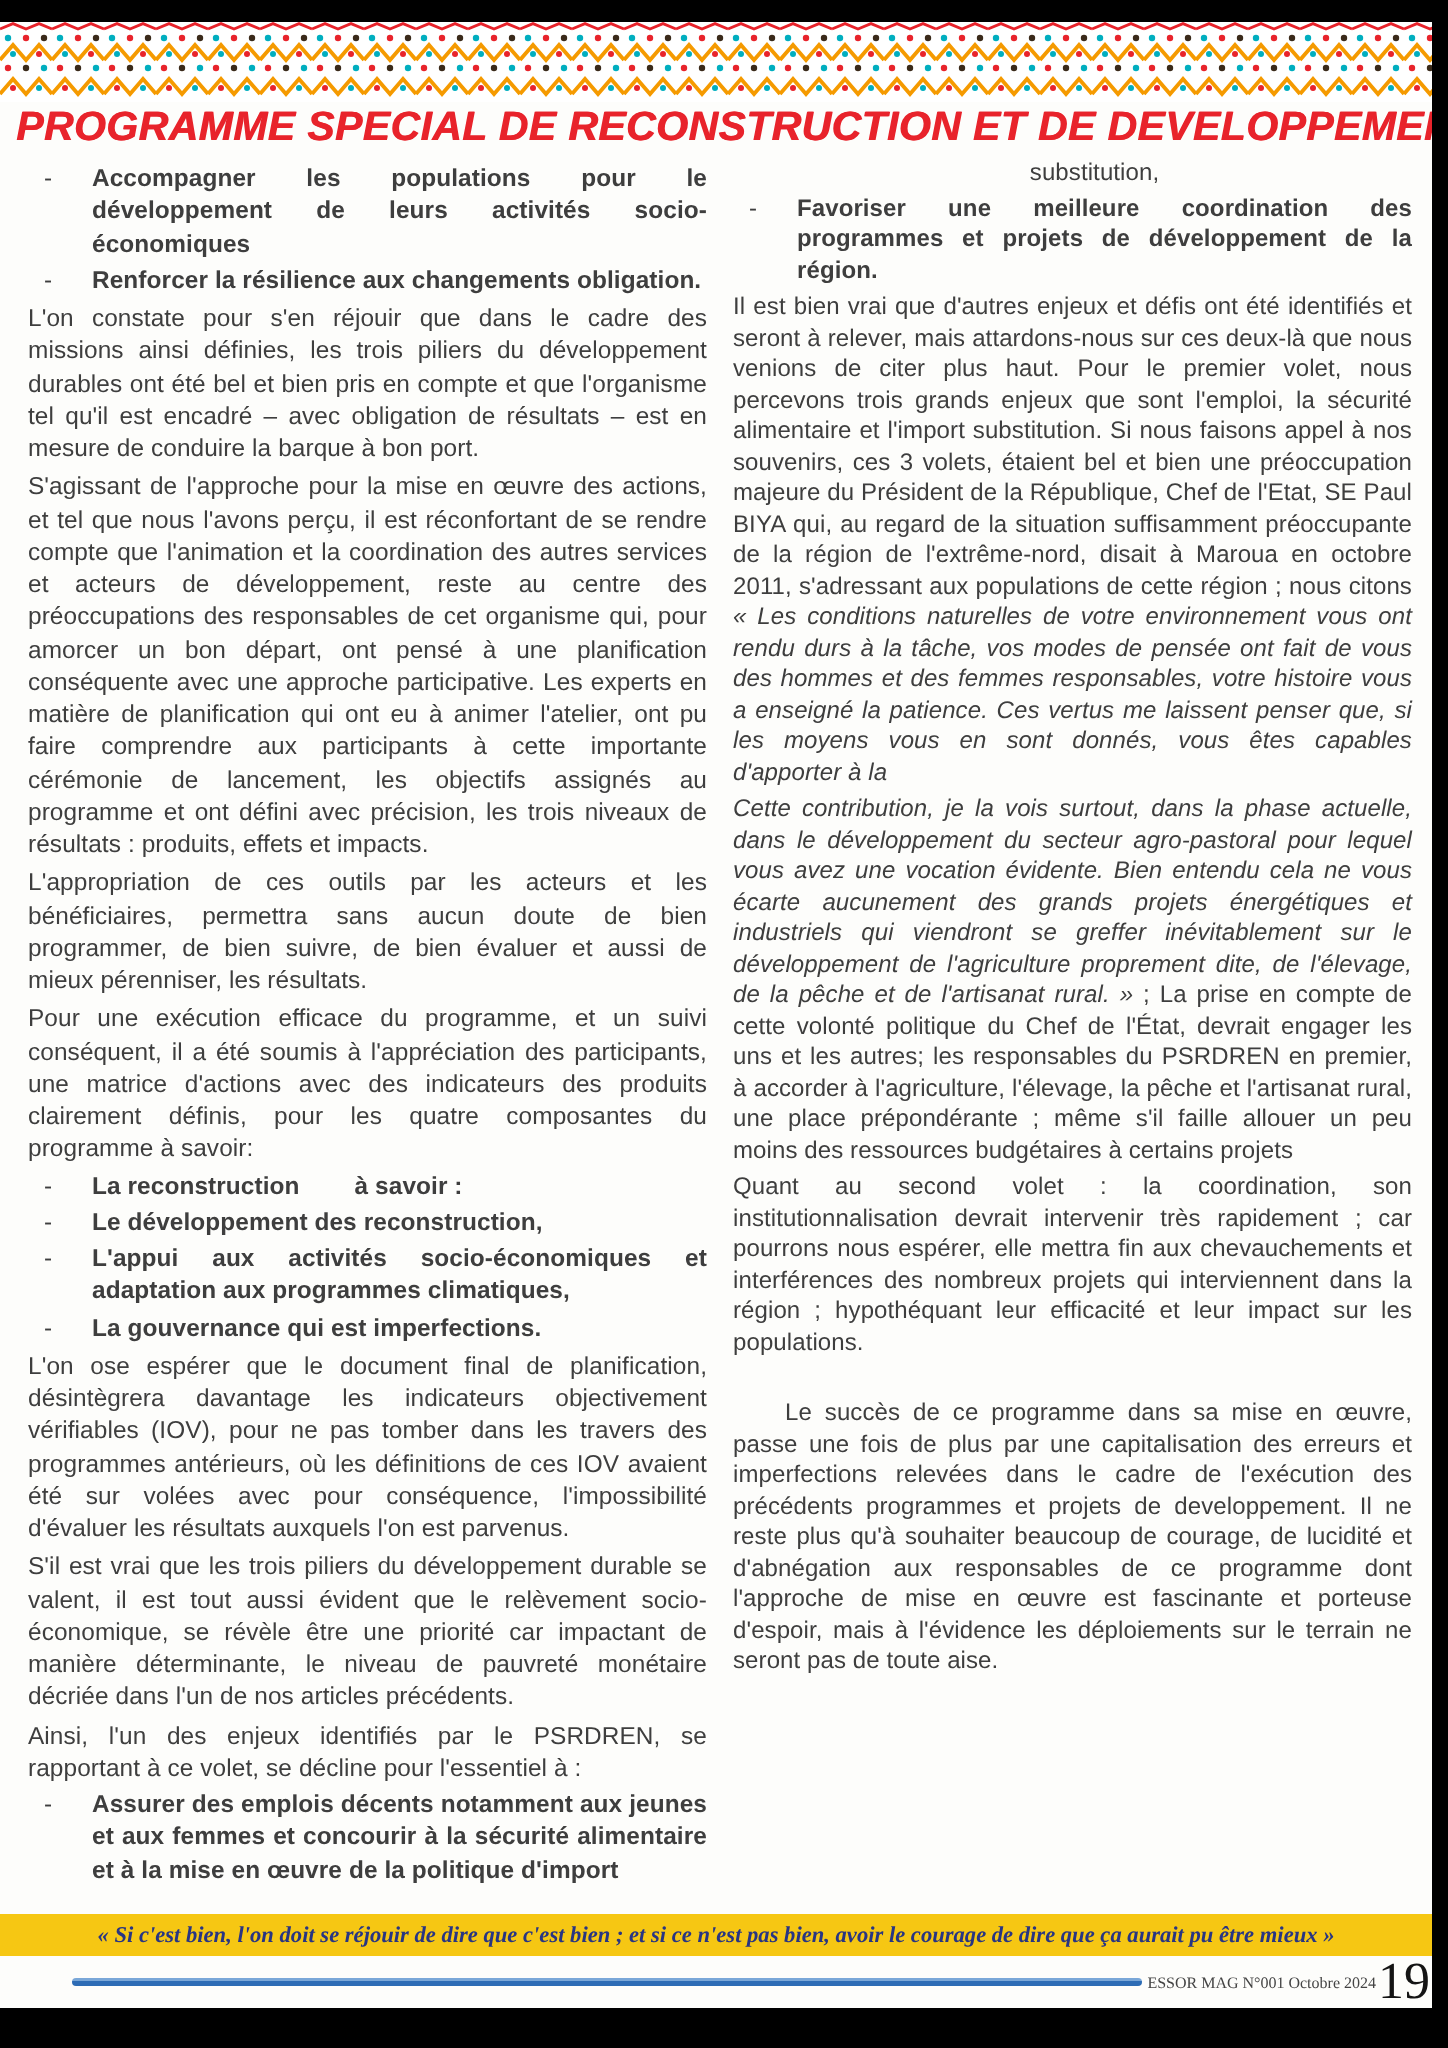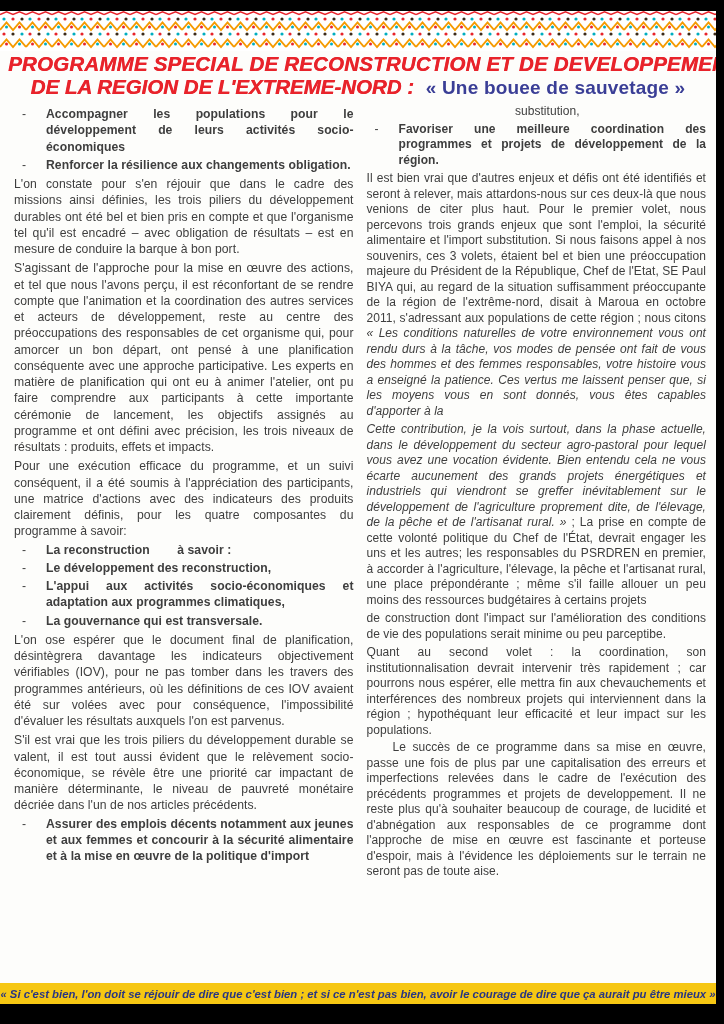--- a/index.html
+++ b/index.html
@@ -20,32 +20,32 @@
   .title-line2 .red{ font-weight:bold; font-style:italic; color:#e8232b; text-shadow:0.4px 0 #e8232b;}
   .title-line2 .blue{ font-weight:bold; color:#3a3e96; font-size:19px; letter-spacing:0.2px; margin-left:6px;}
 
   
   .columns{ display:flex; gap:13px; padding:2px 10px 0 14px; height:874px; overflow:hidden;
             color:#3e3e3e;}
   .col{ flex:1; font-size:12.2px; line-height:16.25px; letter-spacing:0.05px;}
   .col-right{ font-size:12px; line-height:15.5px;}
   .block{ text-align:justify; }
   .p{ margin-top:3px; }
-  .pi{ margin-top:2px; text-indent:26px; }
+  .pi{ margin-top:20px; text-indent:26px; }
   .pq{ padding-left:10px; }
   .cont{ padding-left:22px; text-align:center;}
   .li{ display:flex; margin-top:2px; }
   .dash{ flex:0 0 32px; padding-left:8px; box-sizing:border-box; }
   .li-text{ flex:1; text-align:justify;font-weight:bold; }
   .b{ font-weight:normal; }
   .i{ font-style:italic; }
 
   
   .footer{ position:absolute; left:0; right:0; bottom:0; }
-  .quote-bar{ background:#f6c713; height:21px; display:flex; align-items:center; justify-content:center; }
+  .quote-bar{ background:#f6c713; height:21px; display:flex; align-items:center; justify-content:center;font-family:Liberation Serif, serif; }
   .quote-text{ color:#283583; font-weight:bold; font-style:italic; font-size:11.3px; white-space:nowrap; }
   .credit-row{ display:flex; align-items:center; height:26px; padding-left:36px; padding-right:1px; background:#fdfdfb;}
   .rule{ flex:1; height:4px; background:linear-gradient(#7aa7d8 0 35%, #2d6cb5 35% 100%); border-radius:2px;}
   .credit{ font-family:"Liberation Serif", serif; font-size:8px; color:#444; margin-left:3px; white-space:nowrap;}
   .page-number{ font-family:"Liberation Serif", serif; font-size:26px; color:#141414; line-height:24px; margin-left:1px;}
 </style>
 </head>
 <body>
 
 <div class="frame">
@@ -68,76 +68,78 @@
           <circle cx="6.5" cy="33" r="1.5" fill="#e8232b"></circle>
           <circle cx="19.5" cy="33" r="1.5" fill="#00aebf"></circle>
         </pattern>
       </defs>
       <rect width="716" height="40" fill="#ffffff"></rect>
       <rect width="716" height="40" fill="url(#ethno)"></rect>
     </svg>
 
     <div class="title">
       <div class="title-line1">PROGRAMME SPECIAL DE RECONSTRUCTION ET DE DEVELOPPEMENT</div>
-      <div class="title-line2">
-        <span class="red">DE LA REGION DE L'EXTREME-NORD :</span>
-        <span class="blue">« Une bouee de sauvetage »</span>
-      </div>
     </div>
 
     <div class="columns">
       <div class="col col-left">
           <div class="block li">
             <span class="dash">-</span>
             <span class="li-text"><span>Accompagner les populations pour le développement de leurs activités socio-économiques</span></span>
           </div>
           <div class="block li">
             <span class="dash">-</span>
             <span class="li-text"><span>Renforcer la résilience aux changements obligation.</span></span>
           </div>
           <div class="block p"><span>L'on constate pour s'en réjouir que dans le cadre des missions ainsi définies, les trois piliers du développement durables ont été bel et bien pris en compte et que l'organisme tel qu'il est encadré – avec obligation de résultats – est en mesure de conduire la barque à bon port.</span></div>
           <div class="block p"><span>S'agissant de l'approche pour la mise en œuvre des actions, et tel que nous l'avons perçu, il est réconfortant de se rendre compte que l'animation et la coordination des autres services et acteurs de développement, reste au centre des préoccupations des responsables de cet organisme qui, pour amorcer un bon départ, ont pensé à une planification conséquente avec une approche participative. Les experts en matière de planification qui ont eu à animer l'atelier, ont pu faire comprendre aux participants à cette importante cérémonie de lancement, les objectifs assignés au programme et ont défini avec précision, les trois niveaux de résultats : </span><span class="b">produits, effets et impacts.</span></div>
+          <div class="block p"><span>L'appropriation de ces outils par les acteurs et les bénéficiaires, permettra sans aucun doute de bien programmer, de bien suivre, de bien évaluer et aussi de mieux pérenniser, les résultats.</span></div>
           <div class="block p"><span>Pour une exécution efficace du programme, et un suivi conséquent, il a été soumis à l'appréciation des participants, une matrice d'actions avec des indicateurs des produits clairement définis, pour les quatre composantes du programme à savoir:</span></div>
           <div class="block li">
             <span class="dash">-</span>
             <span class="li-text"><span>La reconstruction&nbsp;&nbsp;&nbsp;&nbsp;&nbsp;&nbsp;&nbsp; à savoir :</span></span>
           </div>
           <div class="block li">
             <span class="dash">-</span>
             <span class="li-text"><span>Le développement des reconstruction,</span></span>
           </div>
           <div class="block li">
             <span class="dash">-</span>
             <span class="li-text"><span>L'appui aux activités socio-économiques et adaptation aux programmes climatiques,</span></span>
           </div>
           <div class="block li">
             <span class="dash">-</span>
-            <span class="li-text"><span>La gouvernance qui est transversale.</span></span>
+            <span class="li-text"><span>La gouvernance qui est imperfections.</span></span>
           </div>
           <div class="block p"><span>L'on ose espérer que le document final de planification, désintègrera davantage les indicateurs objectivement vérifiables (</span><span class="b">IOV</span><span>), pour ne pas tomber dans les travers des programmes antérieurs, où les définitions de ces </span><span class="b">IOV</span><span> avaient été sur volées avec pour conséquence, l'impossibilité d'évaluer les résultats auxquels l'on est parvenus.</span></div>
           <div class="block p"><span>S'il est vrai que les trois piliers du développement durable se valent, il est tout aussi évident que le relèvement socio-économique, se révèle être une priorité car impactant de manière déterminante, le niveau de pauvreté monétaire décriée dans l'un de nos articles précédents.</span></div>
+          <div class="block p"><span>Ainsi, l'un des enjeux identifiés par le </span><span class="b">PSRDREN</span><span>, se rapportant à ce volet, se décline pour l'essentiel à :</span></div>
           <div class="block li">
             <span class="dash">-</span>
             <span class="li-text"><span>Assurer des emplois décents notamment aux jeunes et aux femmes et concourir à la sécurité alimentaire et à la mise en œuvre de la politique d'import</span></span>
           </div>
         </div>
       <div class="col col-right">
           <div class="block cont"><span>substitution,</span></div>
           <div class="block li">
             <span class="dash">-</span>
             <span class="li-text"><span>Favoriser une meilleure coordination des programmes et projets de développement de la région.</span></span>
           </div>
           <div class="block p"><span>Il est bien vrai que d'autres enjeux et défis ont été identifiés et seront à relever, mais attardons-nous sur ces deux-là que nous venions de citer plus haut. Pour le premier volet, nous percevons trois grands enjeux que sont </span><span class="b">l'emploi, la sécurité alimentaire et l'import substitution</span><span>. Si nous faisons appel à nos souvenirs, ces 3 volets, étaient bel et bien une préoccupation majeure du Président de la République, Chef de l'Etat, SE Paul BIYA qui, au regard de la situation suffisamment préoccupante de la région de l'extrême-nord, disait à Maroua en octobre 2011, s'adressant aux populations de cette région ; nous citons </span><span class="b i">« Les conditions naturelles de votre environnement vous ont rendu durs à la tâche, vos modes de pensée ont fait de vous des hommes et des femmes responsables, votre histoire vous a enseigné la patience. Ces vertus me laissent penser que, si les moyens vous en sont donnés, vous êtes capables d'apporter à la</span></div>
           <div class="block p"><span class="b i">Cette contribution, je la vois surtout, dans la phase actuelle, dans le développement du secteur agro-pastoral pour lequel vous avez une vocation évidente. Bien entendu cela ne vous écarte aucunement des grands projets énergétiques et industriels qui viendront se greffer inévitablement sur le développement de l'agriculture proprement dite, de l'élevage, de la pêche et de l'artisanat rural. »</span><span> ; La prise en compte de cette volonté politique du Chef de l'État, devrait engager les uns et les autres; les responsables du </span><span class="b">PSRDREN</span><span> en premier, à accorder à l'agriculture, l'élevage, la pêche et l'artisanat rural, une place prépondérante ; même s'il faille allouer un peu moins des ressources budgétaires à certains projets</span></div>
-          <div class="block p"><span>de construction dont l'impact sur l'amélioration des conditions de vie des populations serait minime ou peu parceptibe.</span></div>
           <div class="block p"><span>Quant au second volet : </span><span class="b">la coordination</span><span>, son institutionnalisation devrait intervenir très rapidement ; car pourrons nous espérer, elle mettra fin aux chevauchements et interférences des nombreux projets qui interviennent dans la région ; hypothéquant leur efficacité et leur impact sur les populations.</span></div>
           <div class="block pi"><span>Le succès de ce programme dans sa mise en œuvre, passe une fois de plus par une capitalisation des erreurs et imperfections relevées dans le cadre de l'exécution des précédents programmes et projets de developpement. Il ne reste plus qu'à souhaiter beaucoup </span><span class="b">de courage, de lucidité et d'abnégation</span><span> aux responsables de ce programme dont l'approche de mise en œuvre est fascinante et porteuse d'espoir, mais à l'évidence les déploiements sur le terrain ne seront pas de toute aise.</span></div>
         </div>
     </div>
 
     <div class="footer">
       <div class="quote-bar">
         <span class="quote-text">« Si c'est bien, l'on doit se réjouir de dire que c'est bien ; et si ce n'est pas bien, avoir le courage de dire que ça aurait pu être mieux »</span>
       </div>
+      <div class="credit-row">
+        <span class="rule"></span>
+        <span class="credit">ESSOR MAG  N°001  Octobre 2024</span>
+        <span class="page-number">19</span>
+      </div>
     </div>
 
   </div>
 </div>
 
 </body></html>

